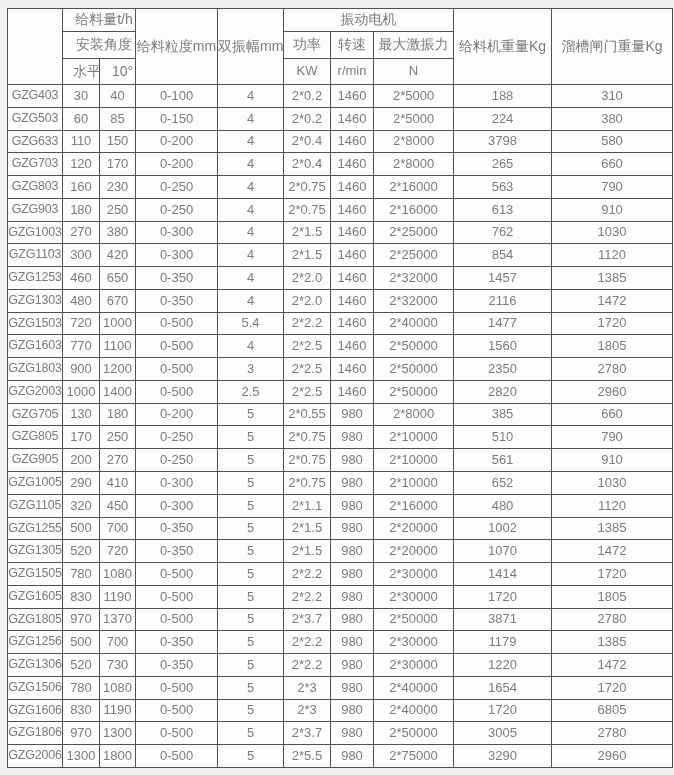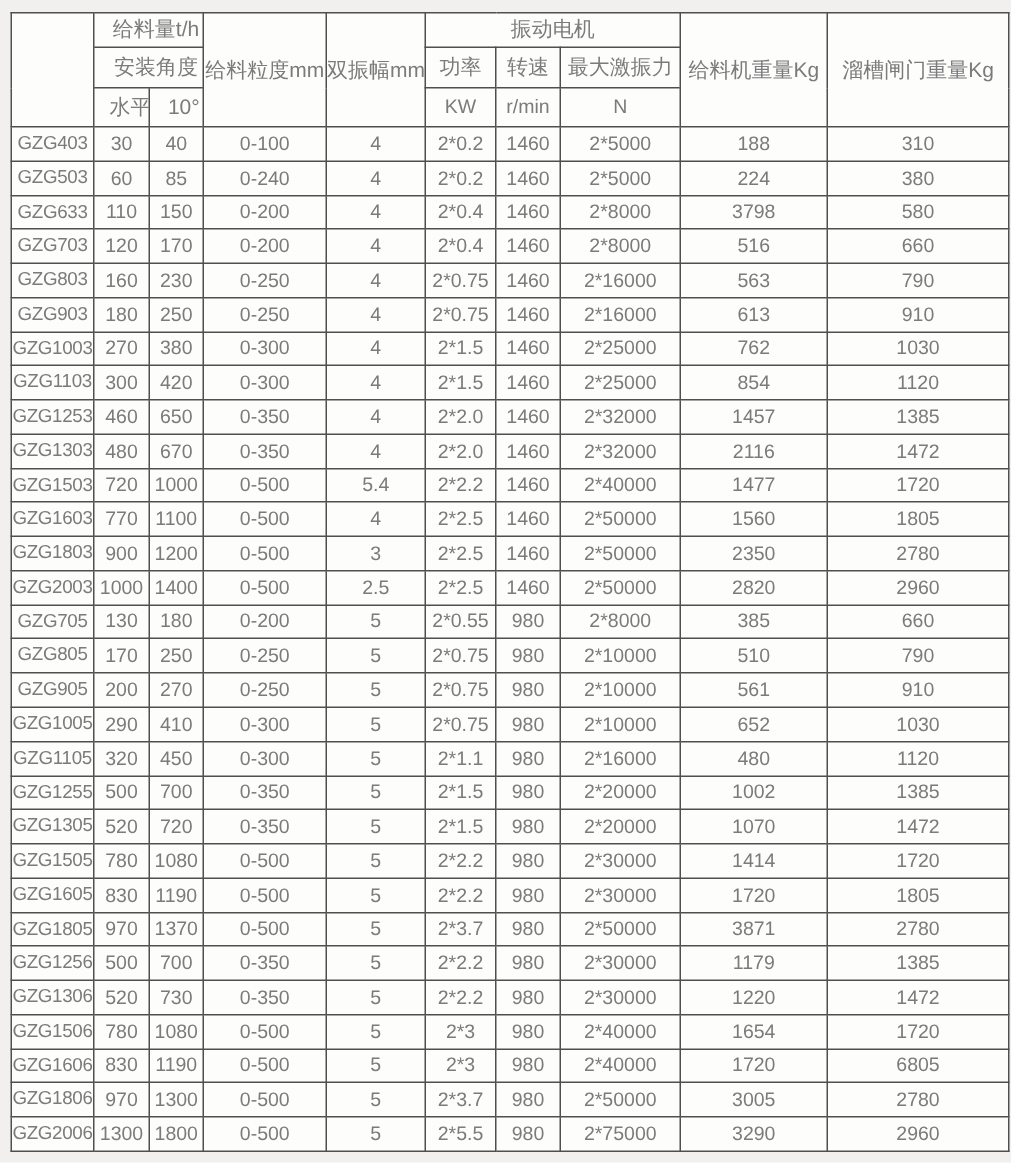--- a/index.html
+++ b/index.html
@@ -88,21 +88,21 @@
           <td>2*0.2</td>
           <td>1460</td>
           <td>2*5000</td>
           <td>188</td>
           <td>310</td>
         </tr>
         <tr>
           <td>GZG503</td>
           <td>60</td>
           <td>85</td>
-          <td>0-240</td>
+          <td>0-150</td>
           <td>4</td>
           <td>2*0.2</td>
           <td>1460</td>
           <td>2*5000</td>
           <td>224</td>
           <td>380</td>
         </tr>
         <tr>
           <td>GZG633</td>
           <td>110</td>
@@ -117,21 +117,21 @@
         </tr>
         <tr>
           <td>GZG703</td>
           <td>120</td>
           <td>170</td>
           <td>0-200</td>
           <td>4</td>
           <td>2*0.4</td>
           <td>1460</td>
           <td>2*8000</td>
-          <td>516</td>
+          <td>265</td>
           <td>660</td>
         </tr>
         <tr>
           <td>GZG803</td>
           <td>160</td>
           <td>230</td>
           <td>0-250</td>
           <td>4</td>
           <td>2*0.75</td>
           <td>1460</td>

